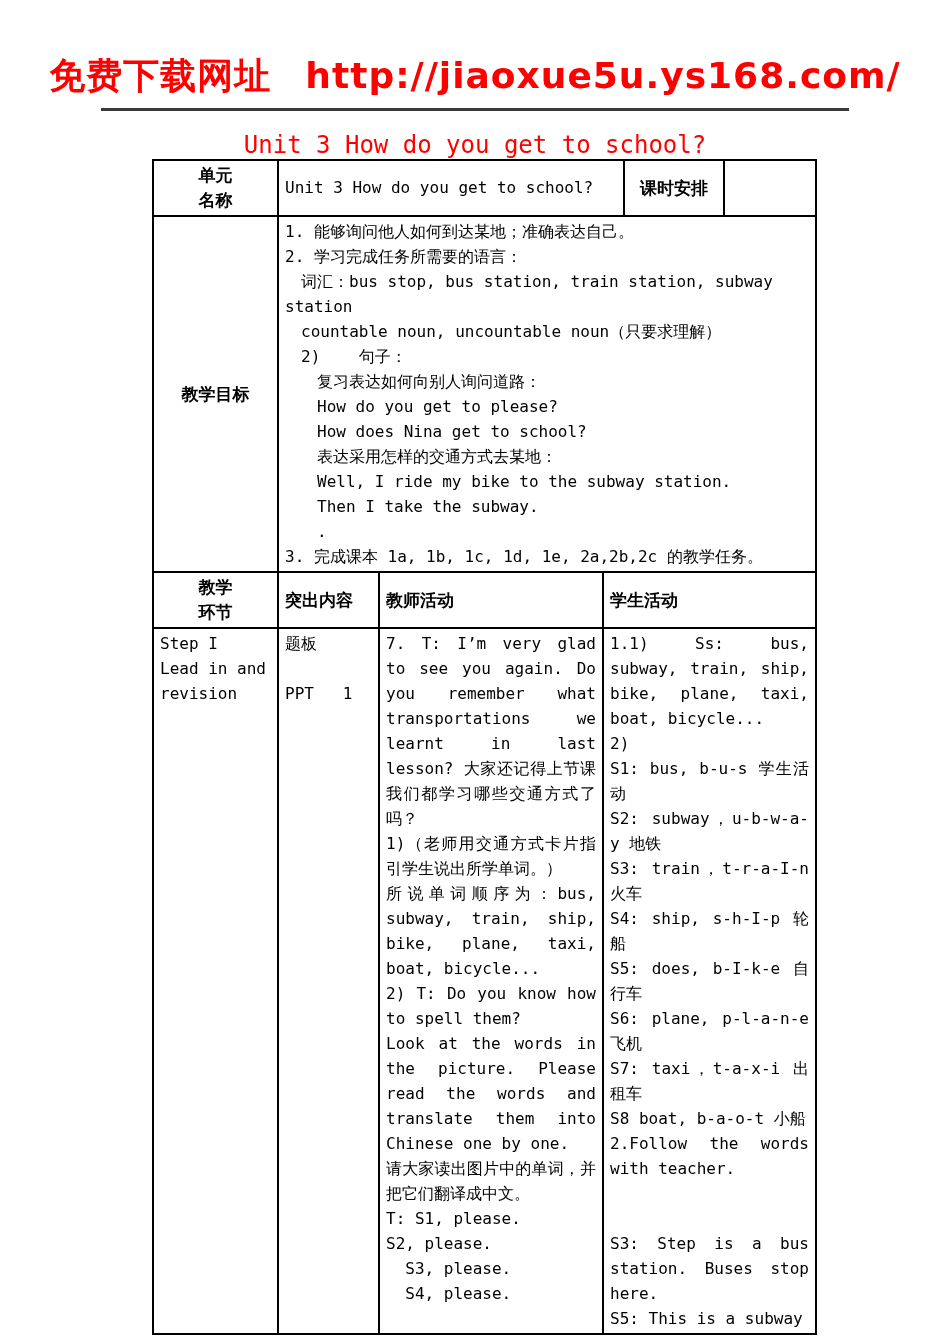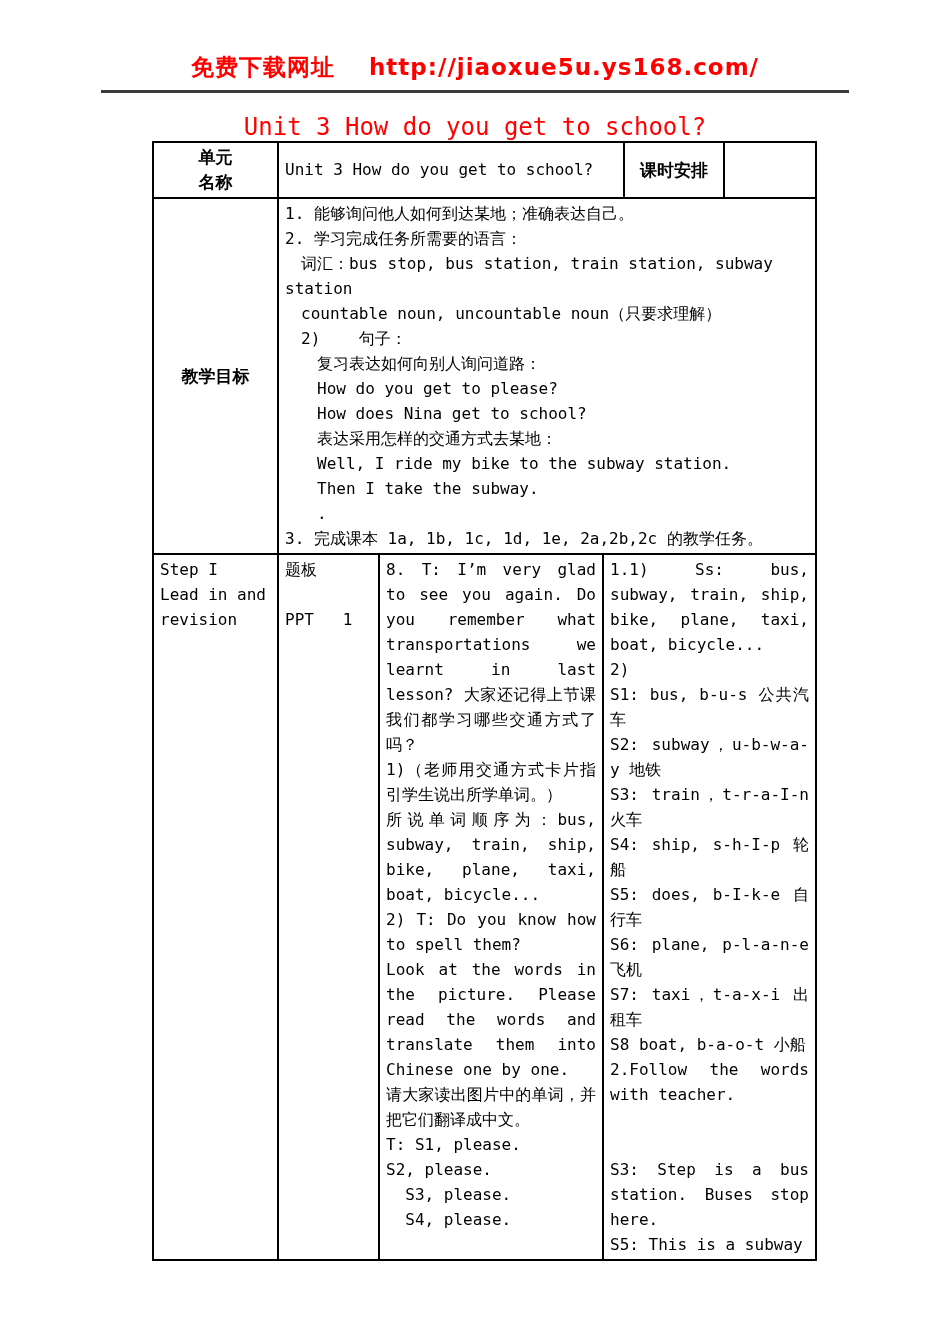--- a/index.html
+++ b/index.html
@@ -13,21 +13,21 @@
     font-family: "DejaVu Sans Mono", "DejaVu Sans", monospace;
     overflow: hidden;
   }
   
   .site-header {
     padding-top: 52px;
     text-align: center;
     color: #ff0000;
     font-family: "DejaVu Sans", "Liberation Sans", sans-serif;
     font-weight: bold;
-    font-size: 23px;
+    font-size: 36px;
     letter-spacing: 1px;
     white-space: pre;
   }
   .site-header .gap { display: inline-block; width: 34px; }
   .header-rule {
     width: 748px;
     margin: 7px auto 0 auto;
     border: none;
     border-top: 3px solid #3a3a3a;
   }
@@ -128,47 +128,56 @@
     </table>
 
   <table class="tbl tbl-bottom">
     <colgroup>
         <col style="width:125px">
         <col style="width:101px">
         <col style="width:224px">
         <col style="width:213px">
       </colgroup>
     <tbody>
+        <tr>
+      <td class="hdr-cell hdr-center" style="height:56px;">
+            <div class="line hl">教学</div>
+            <div class="line hl">环节</div>
+          </td>
+      <td class="hdr-cell">突出内容</td>
+      <td class="hdr-cell">教师活动</td>
+      <td class="hdr-cell">学生活动</td>
+    </tr>
     <tr class="steps-row">
       <td class="cell-step">
             <div class="line ">Step I</div>
             <div class="line ">Lead in and</div>
             <div class="line ">revision</div>
           </td>
       <td class="cell-content">
             <div class="line ">题板</div>
             <div class="line "></div>
             <div class="line ">PPT   1</div>
           </td>
       <td class="cell-teacher">
-            <div class="line ">8. T: I’m very glad to see you again. Do you remember what transportations we learnt in last lesson? 大家还记得上节课我们都学习哪些交通方式了吗？</div>
+            <div class="line ">7. T: I’m very glad to see you again. Do you remember what transportations we learnt in last lesson? 大家还记得上节课我们都学习哪些交通方式了吗？</div>
             <div class="line ">1)（老师用交通方式卡片指引学生说出所学单词。）</div>
             <div class="line ">所说单词顺序为：bus, subway, train, ship, bike, plane, taxi, boat, bicycle...</div>
             <div class="line ">2) T: Do you know how to spell them?</div>
             <div class="line ">Look at the words in the picture. Please read the words and translate them into Chinese one by one.</div>
             <div class="line ">请大家读出图片中的单词，并把它们翻译成中文。</div>
             <div class="line ">T: S1, please.</div>
             <div class="line ">S2, please.</div>
             <div class="line ">  S3, please.</div>
             <div class="line ">  S4, please.</div>
           </td>
       <td class="cell-student">
             <div class="line ">1.1) Ss: bus, subway, train, ship, bike, plane, taxi, boat, bicycle...</div>
             <div class="line ">2)</div>
-            <div class="line ">S1: bus, b-u-s 公共汽车</div>
+            <div class="line ">S1: bus, b-u-s 学生活动</div>
             <div class="line ">S2: subway，u-b-w-a-y 地铁</div>
             <div class="line ">S3: train，t-r-a-I-n 火车</div>
             <div class="line ">S4: ship, s-h-I-p 轮船</div>
             <div class="line ">S5: does, b-I-k-e 自行车</div>
             <div class="line ">S6: plane, p-l-a-n-e 飞机</div>
             <div class="line ">S7: taxi，t-a-x-i 出租车</div>
             <div class="line ">S8 boat, b-a-o-t 小船</div>
             <div class="line ">2.Follow the words with teacher.</div>
             <div class="line "></div>
             <div class="line "></div>

